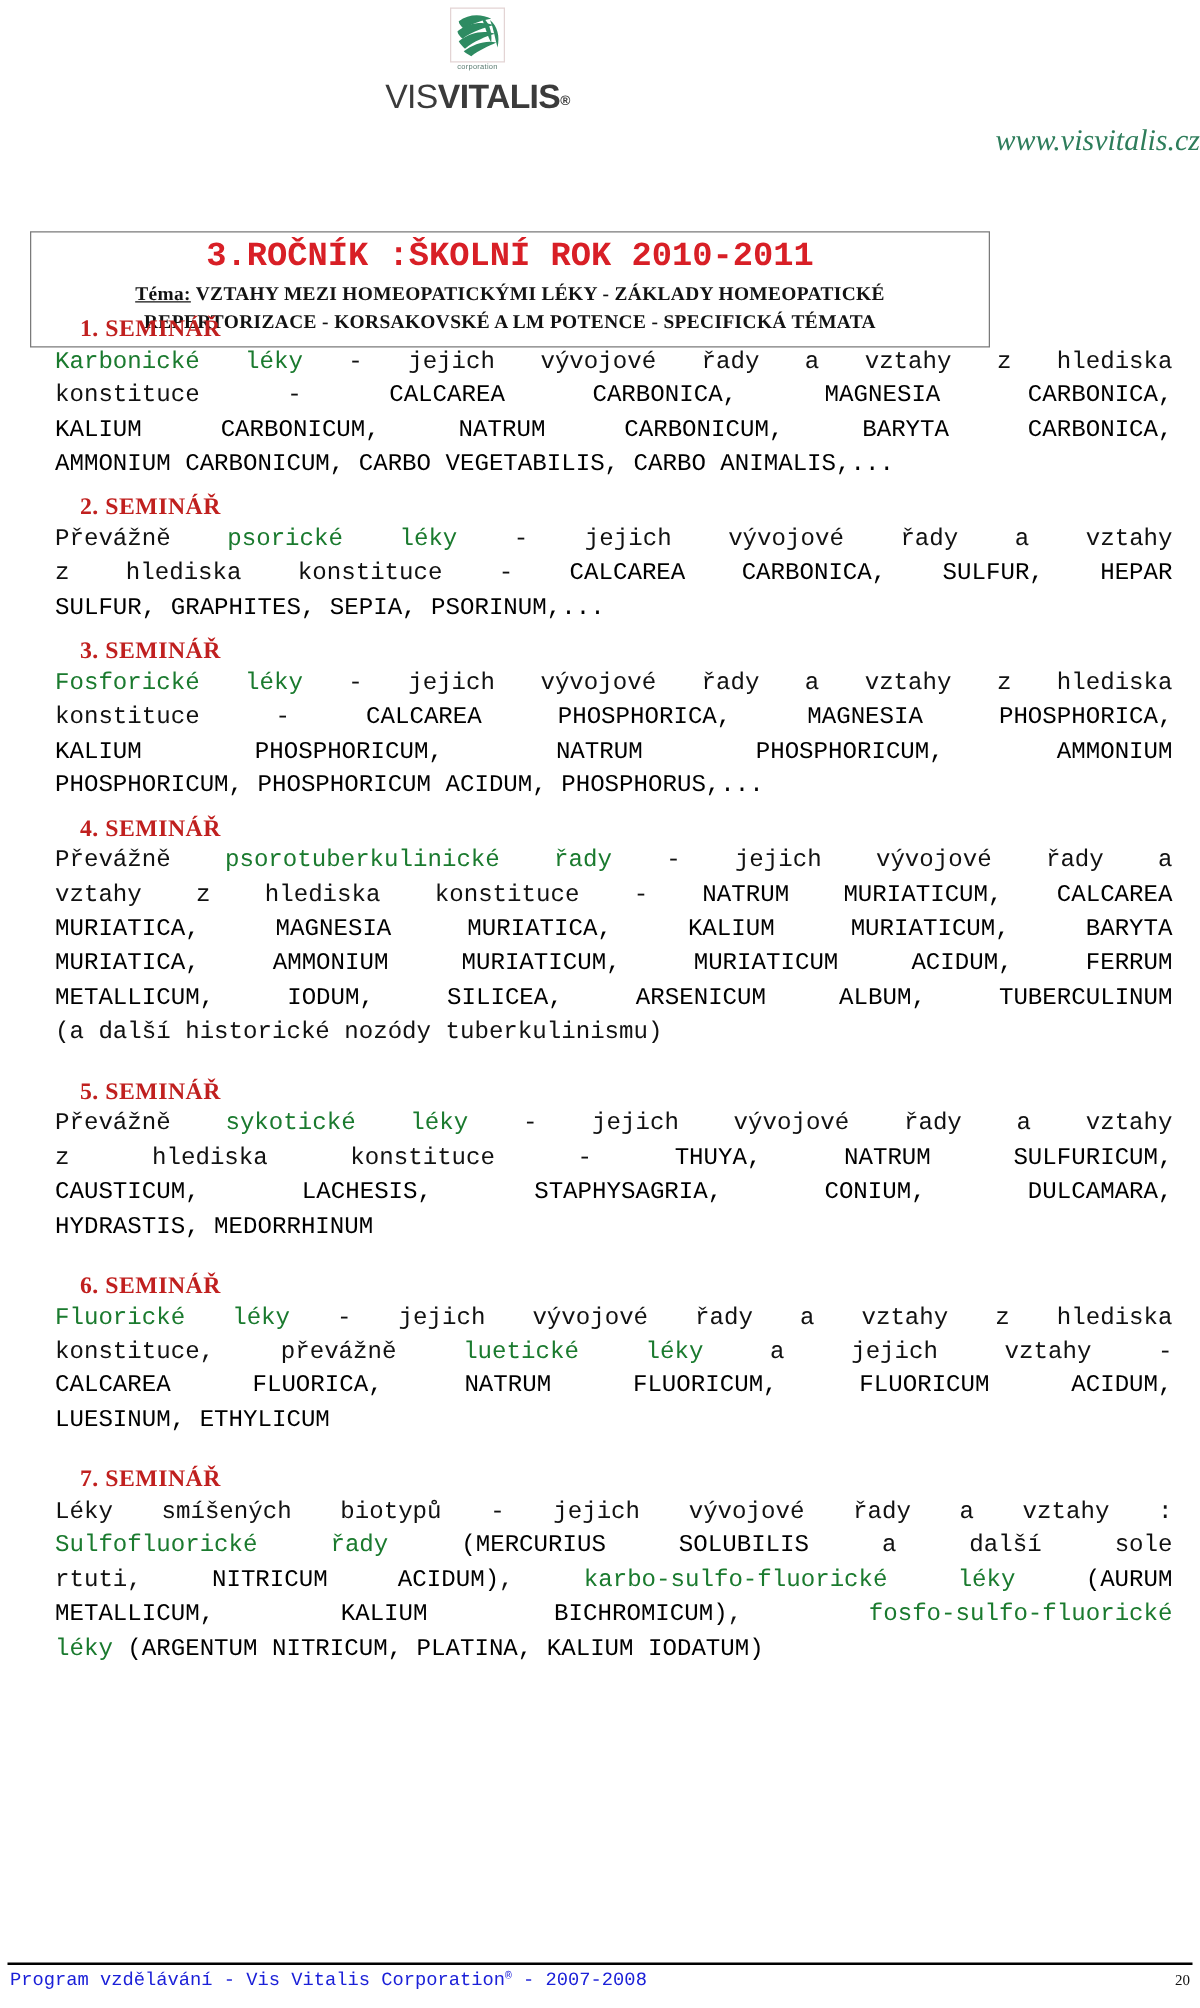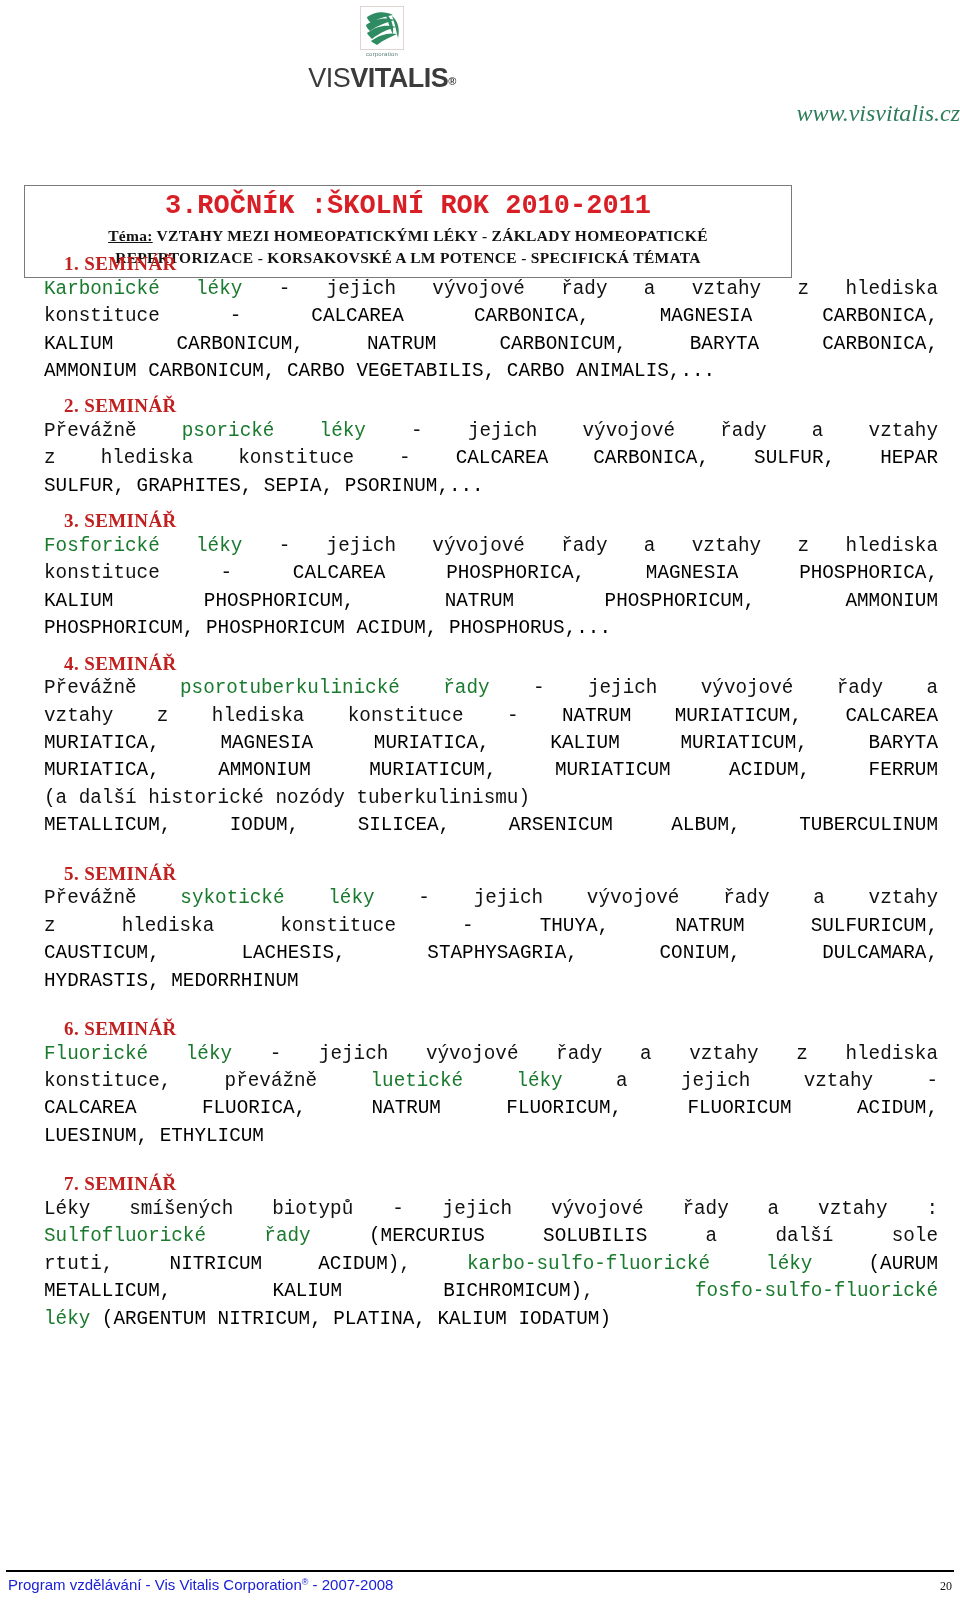--- a/index.html
+++ b/index.html
@@ -155,20 +155,21 @@
     top: 1576px;
     width: 944px;
     display: flex;
     justify-content: space-between;
     align-items: baseline;
     font-family: "Liberation Sans", sans-serif;
   }
   .footer-left {
     color: #1b20d8;
     font-size: 15px;
+    font-family: Liberation Mono, monospace;
   }
   .footer-left .reg {
     font-size: 9px;
     vertical-align: 5px;
   }
   .footer-right {
     color: #111;
     font-family: "Liberation Serif", "DejaVu Serif", serif;
     font-size: 12px;
   }
@@ -237,22 +238,22 @@
       </div>
     </div>
     <div style="height: 9px;"></div>
     <div class="seminar">
       <div class="sem-head">4. SEMINÁŘ</div>
       <div class="sem-body">
         <div class="ln"><span class="k">Převážně </span><span class="g">psorotuberkulinické řady</span><span class="k"> - jejich vývojové řady a</span></div>
         <div class="ln"><span class="k">vztahy z hlediska konstituce - </span><span class="b">NATRUM MURIATICUM, CALCAREA</span></div>
         <div class="ln"><span class="b">MURIATICA, MAGNESIA MURIATICA, KALIUM MURIATICUM, BARYTA</span></div>
         <div class="ln"><span class="b">MURIATICA, AMMONIUM MURIATICUM, MURIATICUM ACIDUM, FERRUM</span></div>
+        <div class="ln"><span class="b">METALLICUM, IODUM, SILICEA, ARSENICUM ALBUM, TUBERCULINUM</span></div>
         <div class="ln last"><span class="k">(a další historické nozódy tuberkulinismu)</span></div>
-        <div class="ln"><span class="b">METALLICUM, IODUM, SILICEA, ARSENICUM ALBUM, TUBERCULINUM</span></div>
       </div>
     </div>
     <div style="height: 22px;"></div>
     <div class="seminar">
       <div class="sem-head">5. SEMINÁŘ</div>
       <div class="sem-body">
         <div class="ln"><span class="k">Převážně </span><span class="g">sykotické léky</span><span class="k"> - jejich vývojové řady a vztahy</span></div>
         <div class="ln"><span class="k">z hlediska  konstituce  -  </span><span class="b">THUYA,  NATRUM  SULFURICUM,</span></div>
         <div class="ln"><span class="b">CAUSTICUM,  LACHESIS,  STAPHYSAGRIA,  CONIUM,  DULCAMARA,</span></div>
         <div class="ln last"><span class="b">HYDRASTIS, MEDORRHINUM</span></div>

